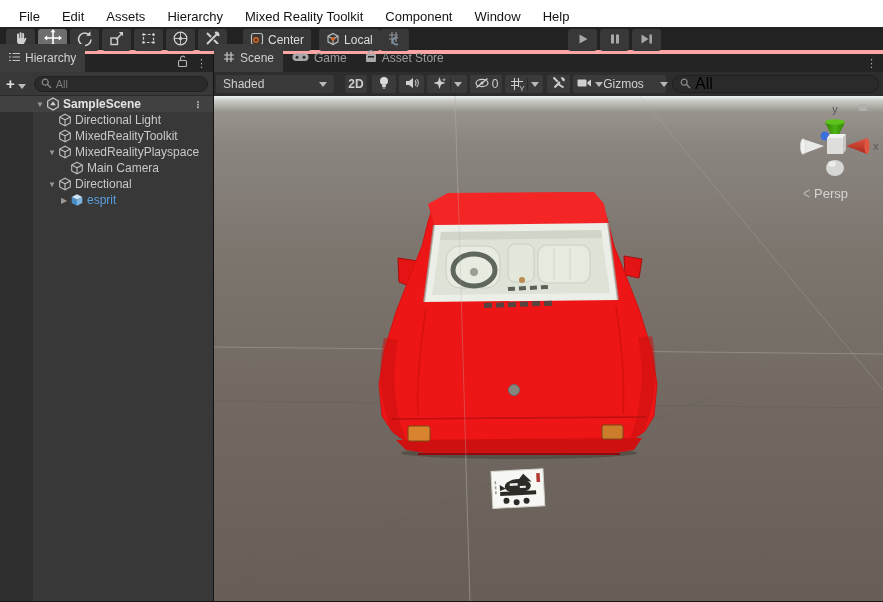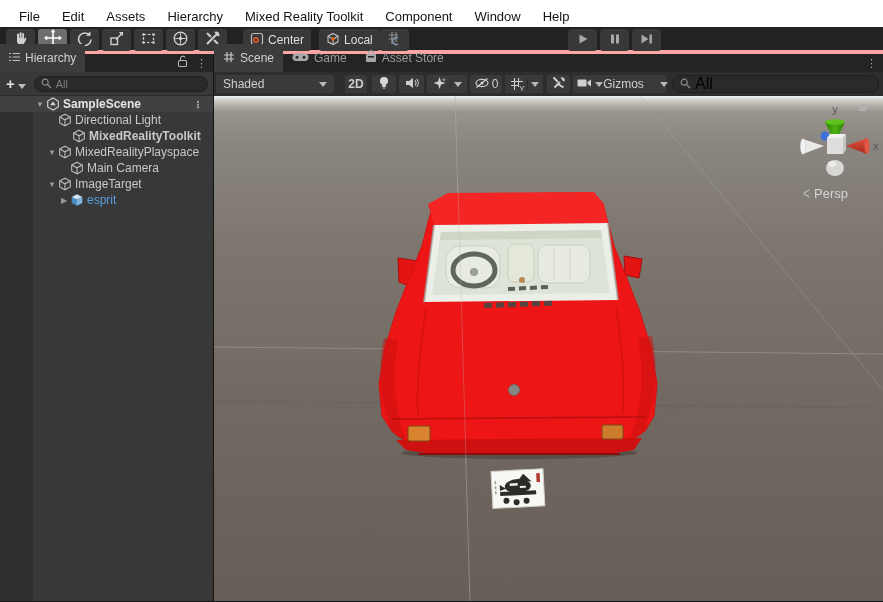--- a/index.html
+++ b/index.html
@@ -250,21 +250,21 @@
         <div class="trow" style="padding-left: 46px; text-align: center;">
           <span class="arrow"></span>
           <span class="ticon">
             <svg width="14" height="14" viewBox="0 0 14 14">
               <path d="M7 1.2 12.3 4v6L7 12.8 1.7 10V4Z" fill="none" stroke="#bdbdbd" stroke-width="1.1"></path>
               <path d="M1.7 4 7 6.8 12.3 4M7 6.8v6" fill="none" stroke="#bdbdbd" stroke-width="1.1"></path>
             </svg>
           </span>
           <span>Directional Light</span>
         </div>
-        <div class="trow" style="padding-left: 60px; font-weight: bold;">
+        <div class="trow" style="padding-left: 46px;">
           <span class="arrow"></span>
           <span class="ticon">
             <svg width="14" height="14" viewBox="0 0 14 14">
               <path d="M7 1.2 12.3 4v6L7 12.8 1.7 10V4Z" fill="none" stroke="#bdbdbd" stroke-width="1.1"></path>
               <path d="M1.7 4 7 6.8 12.3 4M7 6.8v6" fill="none" stroke="#bdbdbd" stroke-width="1.1"></path>
             </svg>
           </span>
           <span>MixedRealityToolkit</span>
         </div>
         <div class="trow" style="padding-left: 46px;">
@@ -288,21 +288,21 @@
           <span>Main Camera</span>
         </div>
         <div class="trow" style="padding-left: 46px;">
           <span class="arrow">▼</span>
           <span class="ticon">
             <svg width="14" height="14" viewBox="0 0 14 14">
               <path d="M7 1.2 12.3 4v6L7 12.8 1.7 10V4Z" fill="none" stroke="#bdbdbd" stroke-width="1.1"></path>
               <path d="M1.7 4 7 6.8 12.3 4M7 6.8v6" fill="none" stroke="#bdbdbd" stroke-width="1.1"></path>
             </svg>
           </span>
-          <span>ImageTarget</span>
+          <span>Directional</span>
         </div>
         <div class="trow" style="padding-left: 58px;">
           <span class="arrow">▶</span>
           <span class="ticon">
             <svg width="14" height="14" viewBox="0 0 14 14">
               <polygon points="7,1.2 12.3,4 7,6.8 1.7,4" fill="#cfe4f4"></polygon>
               <polygon points="1.7,4 7,6.8 7,12.8 1.7,10" fill="#4a8ec7"></polygon>
               <polygon points="12.3,4 7,6.8 7,12.8 12.3,10" fill="#7db4e0"></polygon>
             </svg>
           </span>

